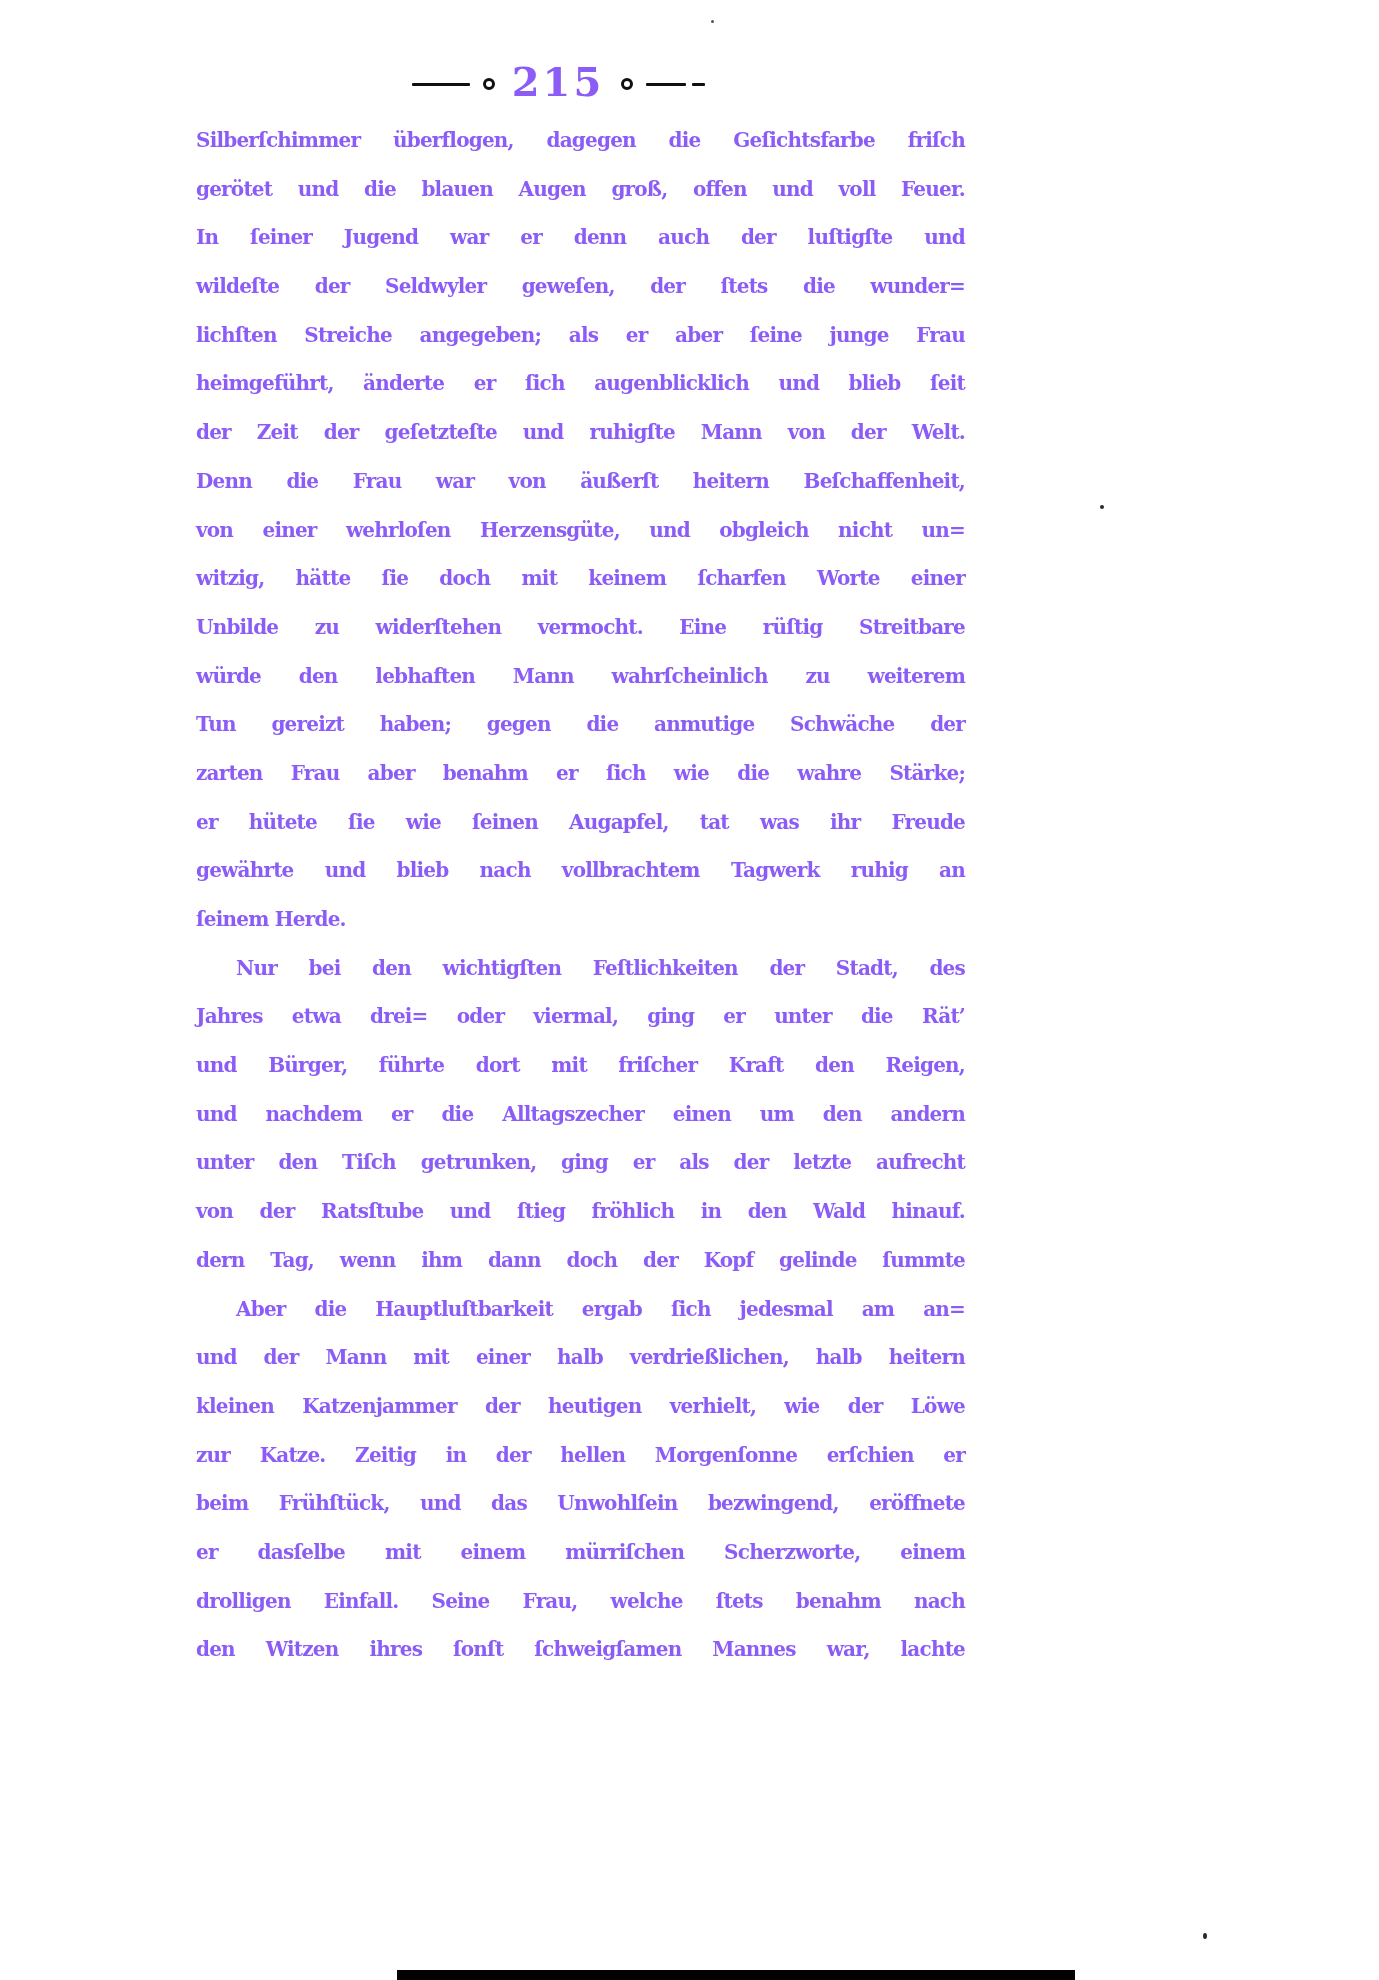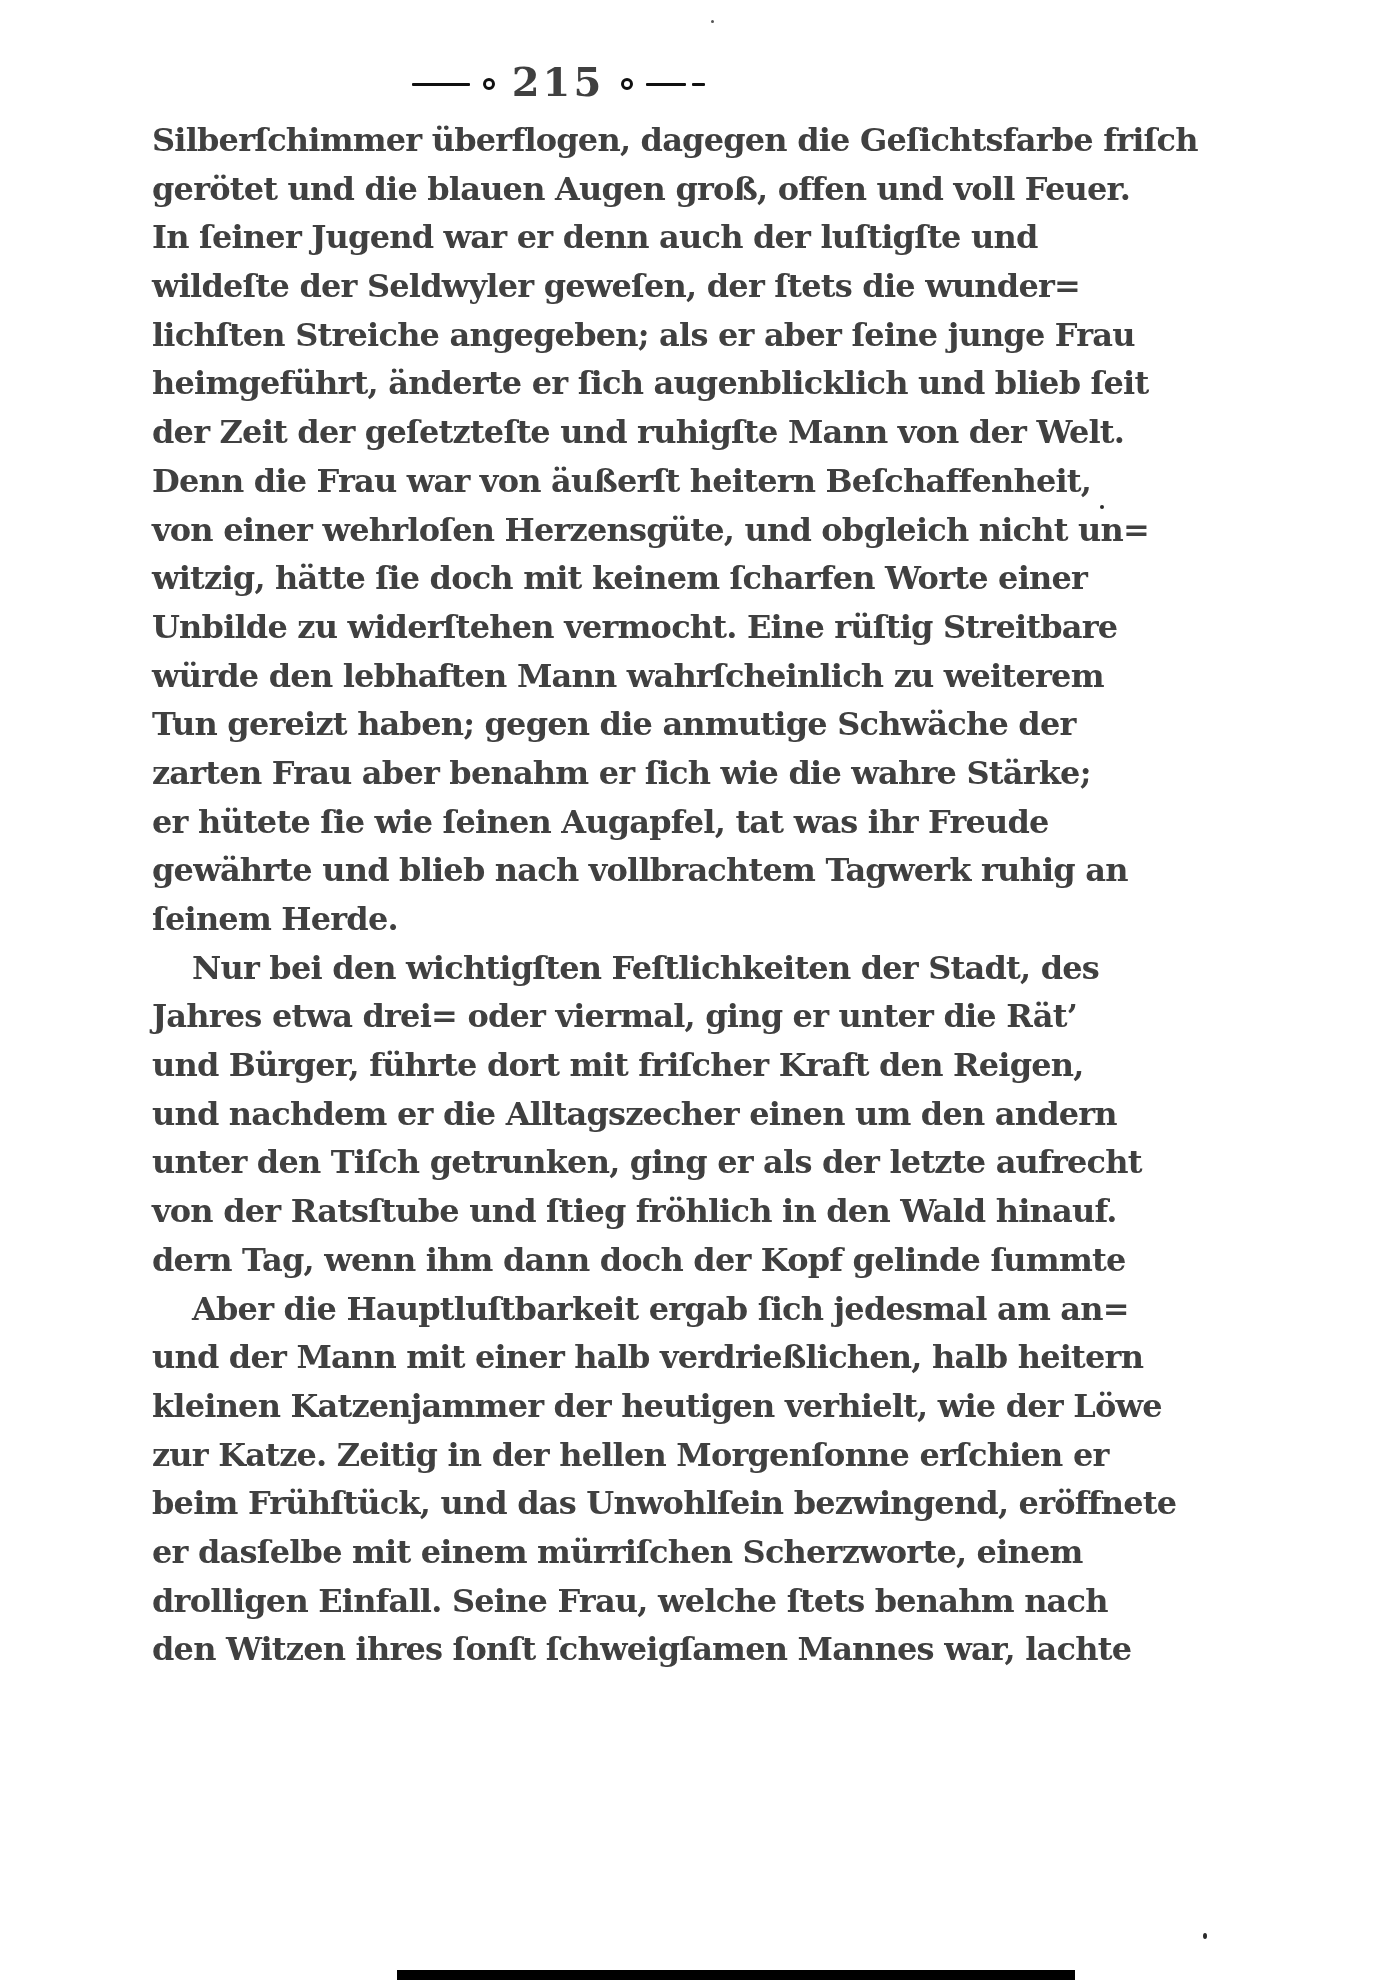--- a/index.html
+++ b/index.html
@@ -3,21 +3,21 @@
 <meta charset="utf-8">
 <style>
   html, body { margin: 0; padding: 0; background: #ffffff; }
   .page {
     position: relative;
     width: 1379px;
     height: 1980px;
     background: #ffffff;
     overflow: hidden;
     font-family: "DejaVu Serif", "Liberation Serif", serif;
-    color: #404040;
+    color: #8b5cf6;
   }
 
   
   .page-header {
     position: absolute;
     left: 152px;
     top: 58px;
     width: 813px;
     height: 52px;
     display: flex;
@@ -50,28 +50,29 @@
   }
 
   
   .text-block {
     position: absolute;
     left: 152px;
     top: 116px;
     width: 813px;
   }
   .line {
-    font-size: 32px;
+    font-size: 20px;
     font-weight: bold;
     letter-spacing: -0.8px;
     line-height: 48.7px;
     height: 48.7px;
     white-space: nowrap;
     text-align: justify;
     text-align-last: justify;
+    margin-left: 44px;
     -moz-text-align-last: justify;
   }
   .line.short { text-align-last: left; -moz-text-align-last: left; }
   .line.indent { text-indent: 40px; }
 
   
   .scan-bar {
     position: absolute;
     left: 397px;
     top: 1970px;

